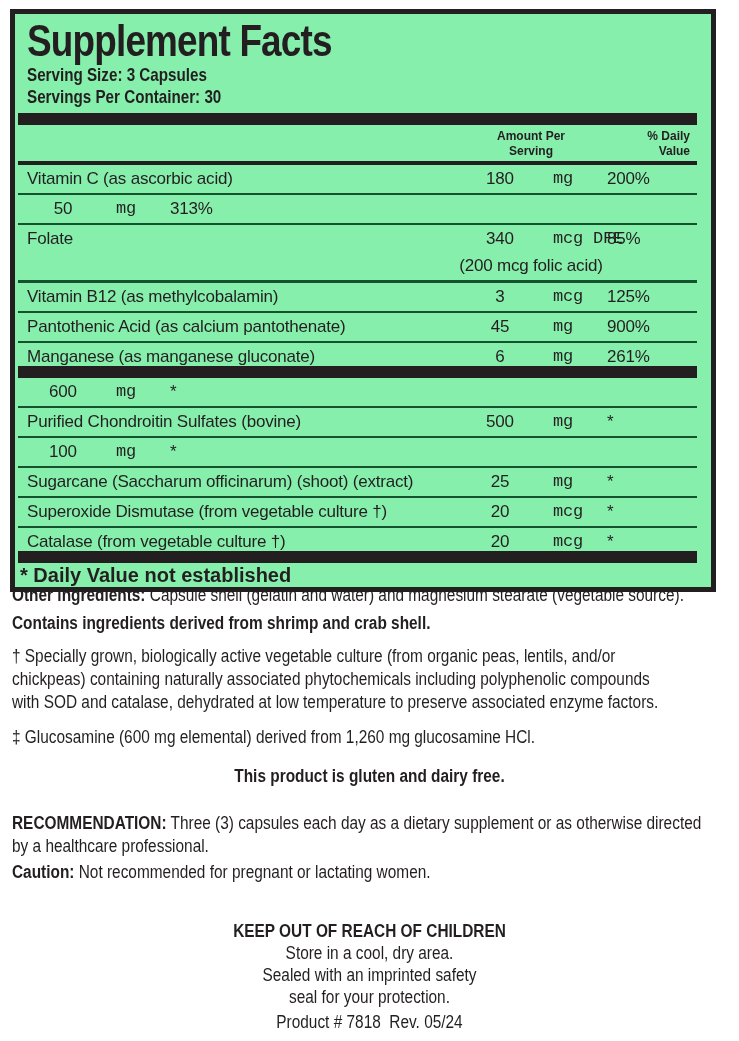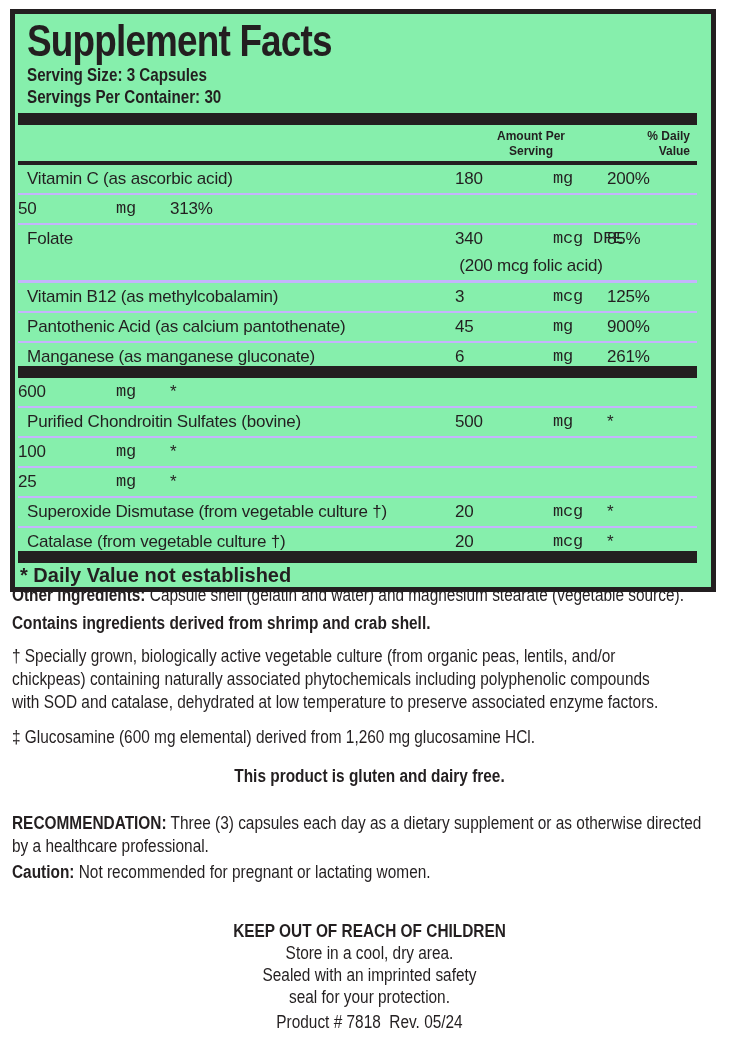--- a/index.html
+++ b/index.html
@@ -56,31 +56,31 @@
     line-height: 15px;
   }
   .hdr .sp { flex: 1; }
   .hdr .ha { width: 152px; flex: none; text-align: center; white-space: pre-line; }
   .hdr .hd { width: 90px;  flex: none; text-align: right; padding-right: 7px; white-space: pre-line; }
 
   .row {
     display: flex;
     align-items: flex-start;
     padding: 4px 0 5px;
-    border-bottom: 2px solid #c4b5fd;
+    border-bottom: 2px solid #14532d;
     font-size: 17px;
     line-height: 19px;
     letter-spacing: -0.2px;
   }
   .row.rule-med { border-bottom-width: 3px; }
   .row.last { border-bottom: none; padding-bottom: 0; }
   .name { flex: 1; padding-left: 9px; }
   .amt  { width: 152px; flex: none; display: flex; flex-direction: column; }
   .al   { display: flex; width: 100%; }
-  .num  { width: 90px; flex: none; text-align: left; }
+  .num  { width: 90px; flex: none; text-align: center; }
   .unit { padding-left: 8px; white-space: nowrap; font-family: Liberation Mono, monospace; }
   .sub  { text-align: center; white-space: nowrap; margin-top: 8px; }
   .dv   { width: 90px; flex: none; text-align: left; padding-right: 7px; }
 
   .foot {
     font-weight: bold;
     font-size: 20px;
     line-height: 19px;
     padding: 3px 0 2px;
     margin-left: 2px;
@@ -223,20 +223,21 @@
   <div class="row">
     <div class="amt">
       <div class="al">
           <span class="num">100</span>
           <span class="unit">mg</span>
         </div>
     </div>
     <div class="dv">*</div>
   </div>
   <div class="row">
+    <div class="name">Sugarcane (Saccharum officinarum) (shoot) (extract)</div>
     <div class="amt">
       <div class="al">
           <span class="num">25</span>
           <span class="unit">mg</span>
         </div>
     </div>
     <div class="dv">*</div>
   </div>
   <div class="row">
     <div class="name">Superoxide Dismutase (from vegetable culture †)</div>

